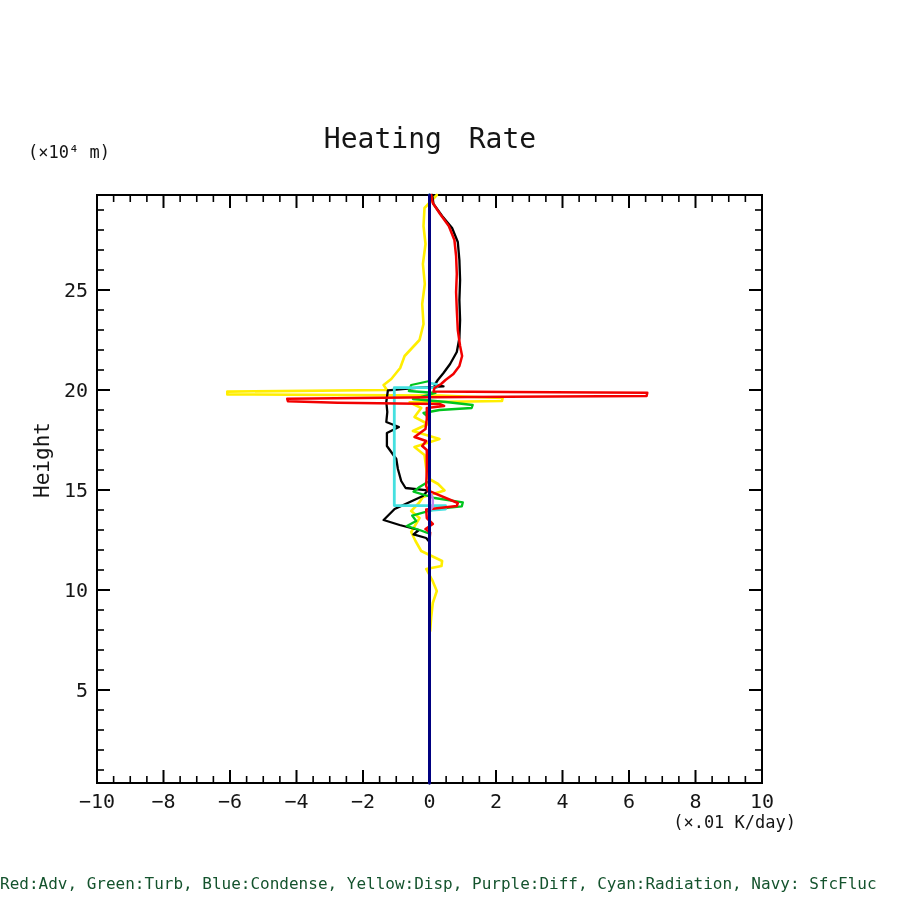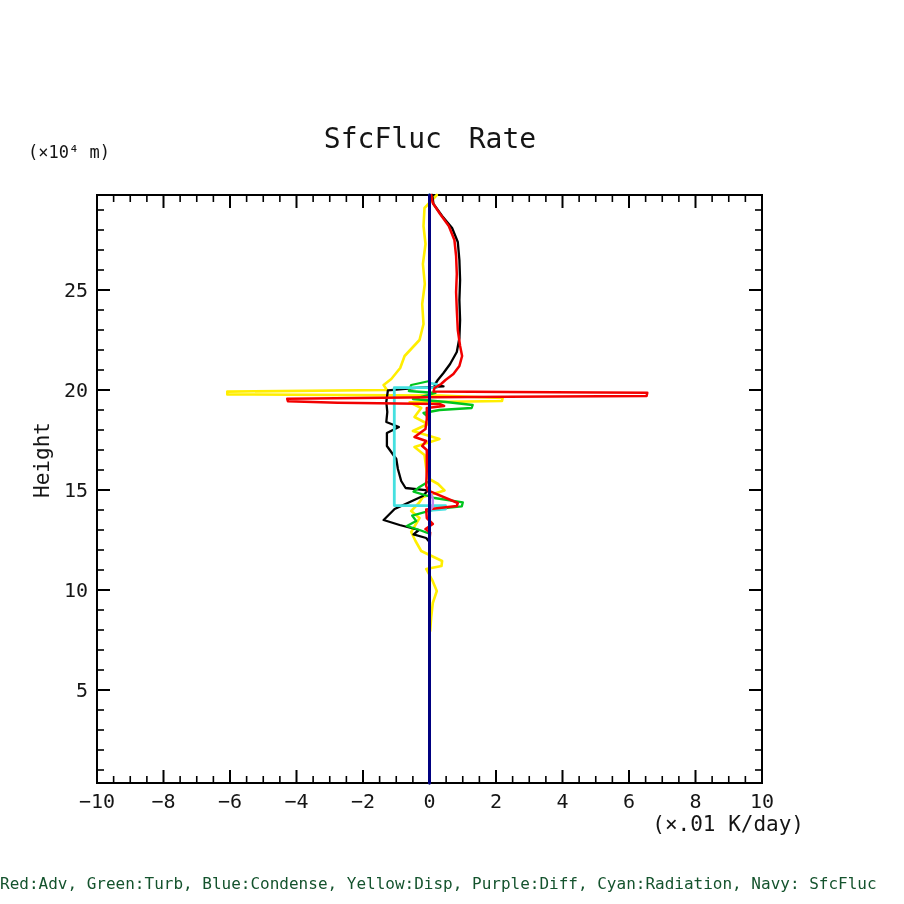--- a/index.html
+++ b/index.html
@@ -9,33 +9,33 @@
   }
   .title{
     position:absolute;top:122px;left:430px;transform:translateX(-50%);
     font-size:28px;letter-spacing:0px;word-spacing:10px;white-space:pre;color:#151515;
   }
   .yunit{position:absolute;top:142px;left:12px;font-size:17px;color:#151515;margin-left:16px;}
   .ylab{
     position:absolute;top:460px;left:42px;transform:translate(-50%,-50%) rotate(-90deg);
     font-size:21px;color:#151515;white-space:nowrap;
   }
-  .xunit{position:absolute;top:812px;right:100px;font-size:21px;color:#151515;}
+  .xunit{position:absolute;top:812px;right:108px;font-size:17px;color:#151515;}
   .legend{
     position:absolute;top:874px;left:0;width:748px;text-align:center;
     font-size:16px;white-space:pre;color:#14532d;
   }
   svg{position:absolute;top:0;left:0;}
   text{font-family:"DejaVu Sans Mono","Liberation Mono",monospace;fill:#151515;}
 </style>
 </head>
 <body>
 
 <div id="page">
-  <div class="title">SfcFluc Rate</div>
+  <div class="title">Heating Rate</div>
   <div class="yunit">(×10⁴ m)</div>
   <div class="ylab">Height</div>
   <svg id="plot" width="904" height="904" viewBox="0 0 904 904">
       <rect x="97" y="195" width="665" height="588" fill="none" stroke="#000000" stroke-width="2"></rect>
       <line x1="97" y1="783" x2="97" y2="770" stroke="#000000" stroke-width="2"></line>
       <line x1="97" y1="195" x2="97" y2="208" stroke="#000000" stroke-width="2"></line>
       <line x1="113.625" y1="783" x2="113.625" y2="776" stroke="#000000" stroke-width="1.6"></line>
       <line x1="113.625" y1="195" x2="113.625" y2="202" stroke="#000000" stroke-width="1.6"></line>
       <line x1="130.25" y1="783" x2="130.25" y2="776" stroke="#000000" stroke-width="1.6"></line>
       <line x1="130.25" y1="195" x2="130.25" y2="202" stroke="#000000" stroke-width="1.6"></line>

